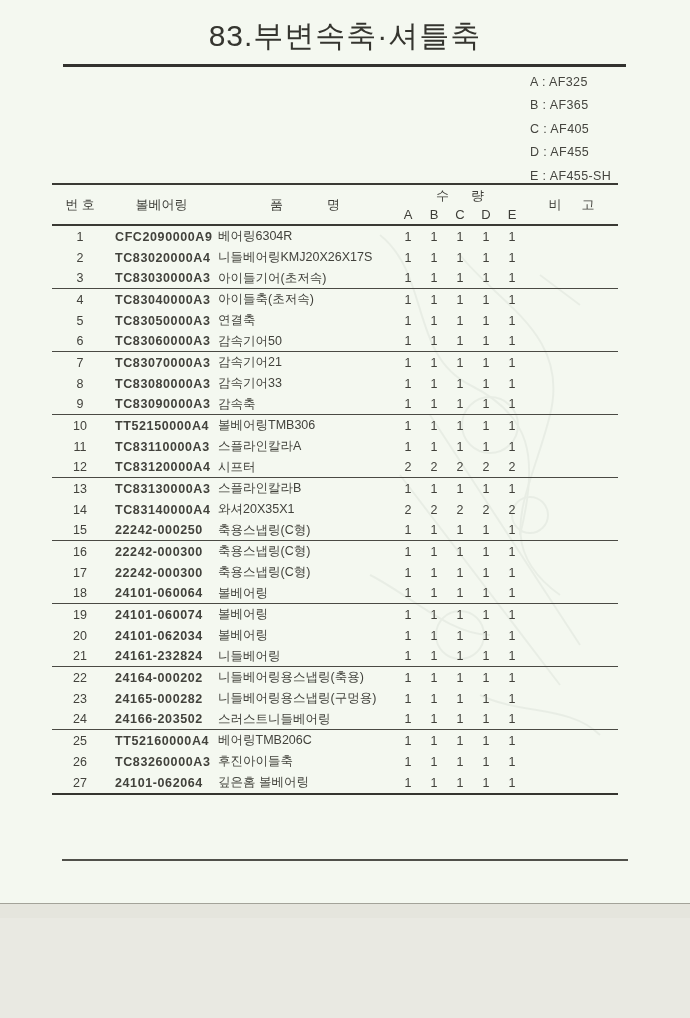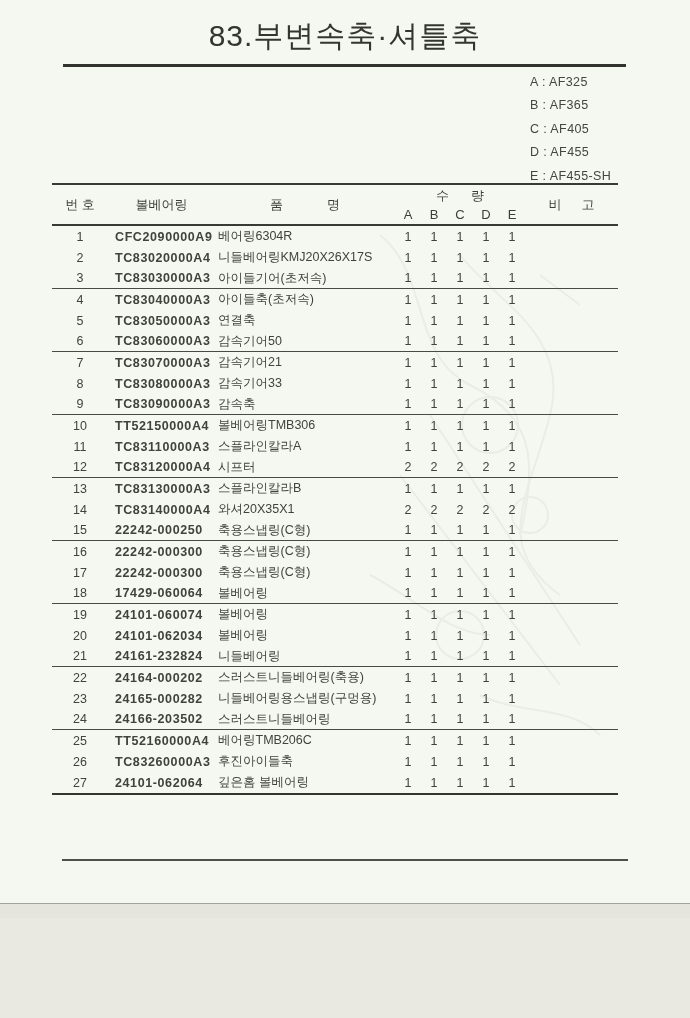--- a/index.html
+++ b/index.html
@@ -321,21 +321,21 @@
           <div class="td-name">축용스냅링(C형)</div>
           <div class="td-qty">1</div>
           <div class="td-qty">1</div>
           <div class="td-qty">1</div>
           <div class="td-qty">1</div>
           <div class="td-qty">1</div>
           <div class="td-rem"></div>
         </div>
         <div class="tr group-end">
           <div class="td-no">18</div>
-          <div class="td-part">17429-060064</div>
+          <div class="td-part">24101-060064</div>
           <div class="td-name">볼베어링</div>
           <div class="td-qty">1</div>
           <div class="td-qty">1</div>
           <div class="td-qty">1</div>
           <div class="td-qty">1</div>
           <div class="td-qty">1</div>
           <div class="td-rem"></div>
         </div>
         <div class="tr">
           <div class="td-no">19</div>
@@ -366,21 +366,21 @@
           <div class="td-qty">1</div>
           <div class="td-qty">1</div>
           <div class="td-qty">1</div>
           <div class="td-qty">1</div>
           <div class="td-qty">1</div>
           <div class="td-rem"></div>
         </div>
         <div class="tr">
           <div class="td-no">22</div>
           <div class="td-part">24164-000202</div>
-          <div class="td-name">스러스트니들베어링(축용)</div>
+          <div class="td-name">니들베어링용스냅링(축용)</div>
           <div class="td-qty">1</div>
           <div class="td-qty">1</div>
           <div class="td-qty">1</div>
           <div class="td-qty">1</div>
           <div class="td-qty">1</div>
           <div class="td-rem"></div>
         </div>
         <div class="tr">
           <div class="td-no">23</div>
           <div class="td-part">24165-000282</div>

